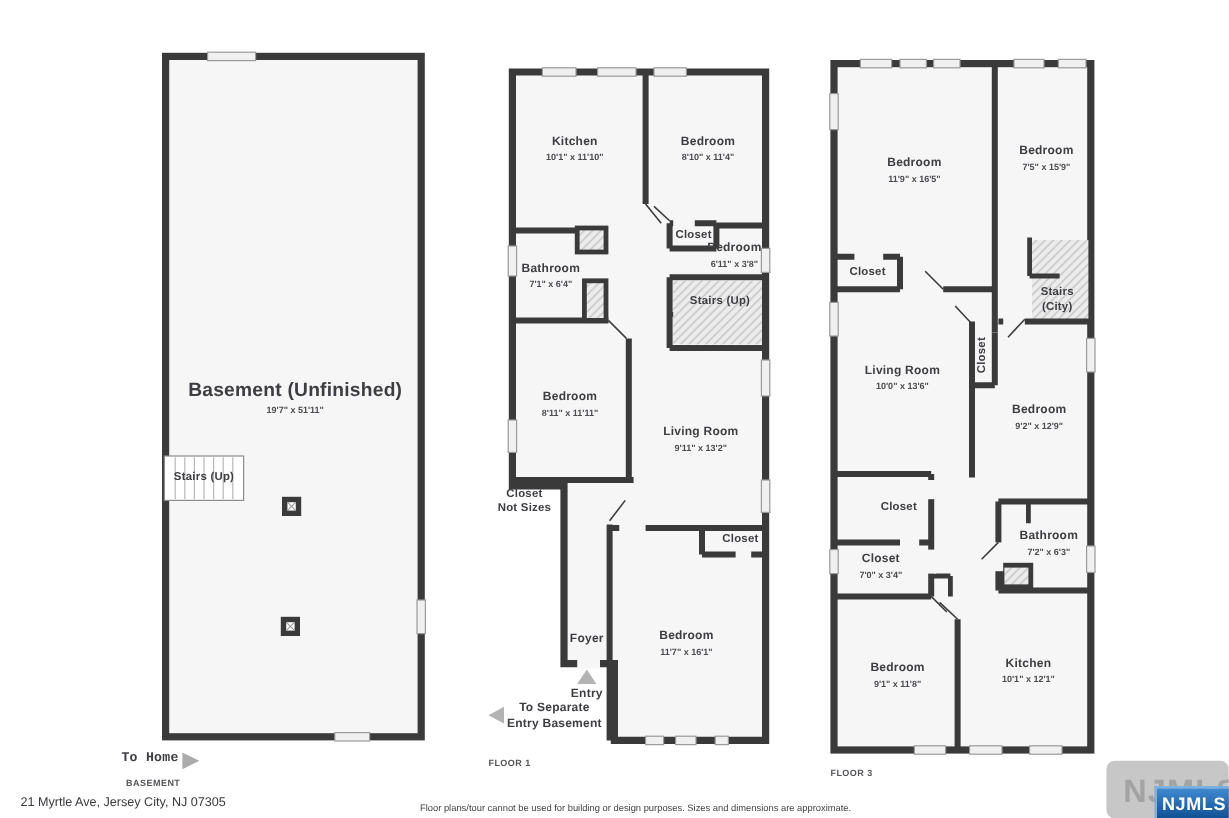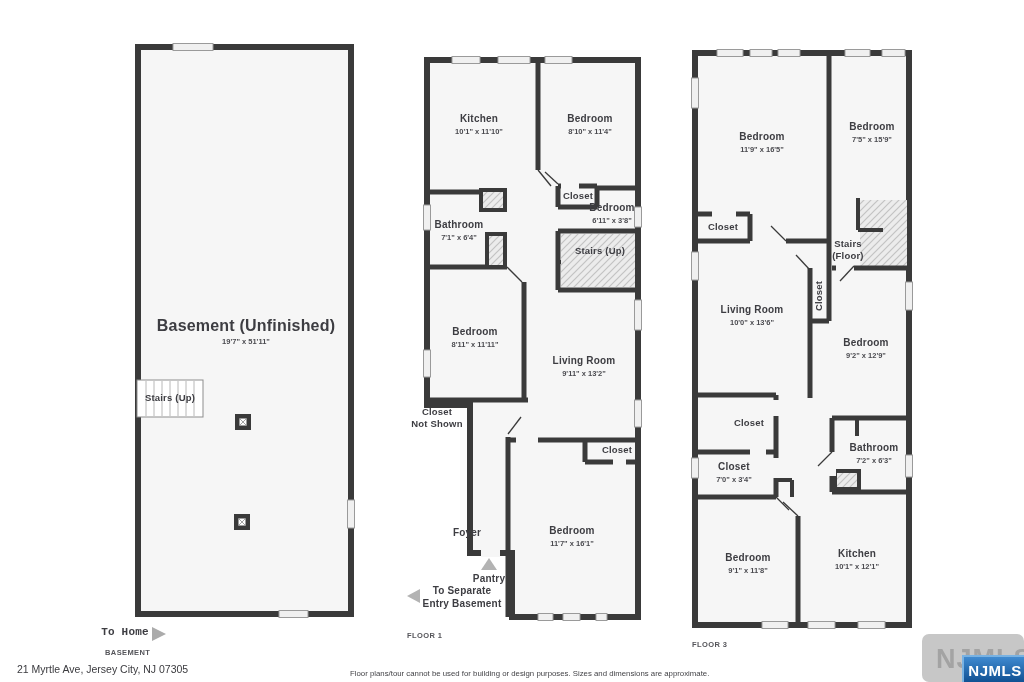--- a/index.html
+++ b/index.html
@@ -236,55 +236,55 @@
 <div class="lbl" style="left:475px;top:337px">
   <span class="room-name">Bedroom</span>
   <span class="room-dims">8'11" x 11'11"</span>
 </div>
 <div class="lbl" style="left:584px;top:366px">
   <span class="room-name">Living Room</span>
   <span class="room-dims">9'11" x 13'2"</span>
 </div>
 <div class="lbl small" style="left:437px;top:418px">
   <span class="room-name">Closet</span>
-  <span class="room-name">Not Shown</span>
+  <span class="room-name">Not Sizes</span>
 </div>
 <div class="lbl small" style="left:617px;top:450px">
   <span class="room-name">Closet</span>
 </div>
-<div class="lbl" style="left:467px;top:533px">
+<div class="lbl" style="left:489px;top:533px">
   <span class="room-name">Foyer</span>
 </div>
 <div class="lbl" style="left:572px;top:536px">
   <span class="room-name">Bedroom</span>
   <span class="room-dims">11'7" x 16'1"</span>
 </div>
 <div class="lbl" style="left:489px;top:579px">
-  <span class="room-name">Pantry</span>
+  <span class="room-name">Entry</span>
 </div>
 <div class="lbl" style="left:462px;top:597px">
   <span class="room-name">To Separate</span>
   <span class="room-name">Entry Basement</span>
 </div>
 <div class="floor-tag" style="left:407px;top:631px">FLOOR 1</div>
 
 <div class="lbl" style="left:762px;top:142px">
   <span class="room-name">Bedroom</span>
   <span class="room-dims">11'9" x 16'5"</span>
 </div>
 <div class="lbl" style="left:872px;top:132px">
   <span class="room-name">Bedroom</span>
   <span class="room-dims">7'5" x 15'9"</span>
 </div>
 <div class="lbl small" style="left:723px;top:227px">
   <span class="room-name">Closet</span>
 </div>
-<div class="lbl small" style="left:848px;top:250px">
+<div class="lbl small" style="left:881px;top:250px">
   <span class="room-name">Stairs</span>
-  <span class="room-name">(Floor)</span>
+  <span class="room-name">(City)</span>
 </div>
 <div class="lbl" style="left:752px;top:315px">
   <span class="room-name">Living Room</span>
   <span class="room-dims">10'0" x 13'6"</span>
 </div>
 <div class="lbl small vert" style="left:819px;top:296px">
   <span class="room-name">Closet</span>
 </div>
 <div class="lbl" style="left:866px;top:348px">
   <span class="room-name">Bedroom</span>

